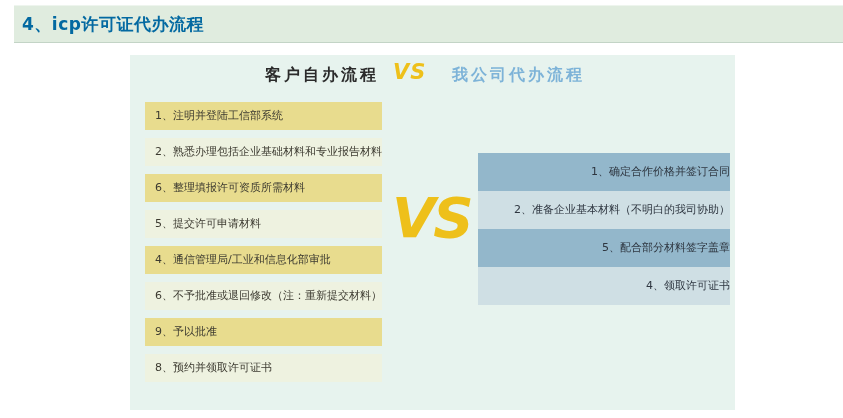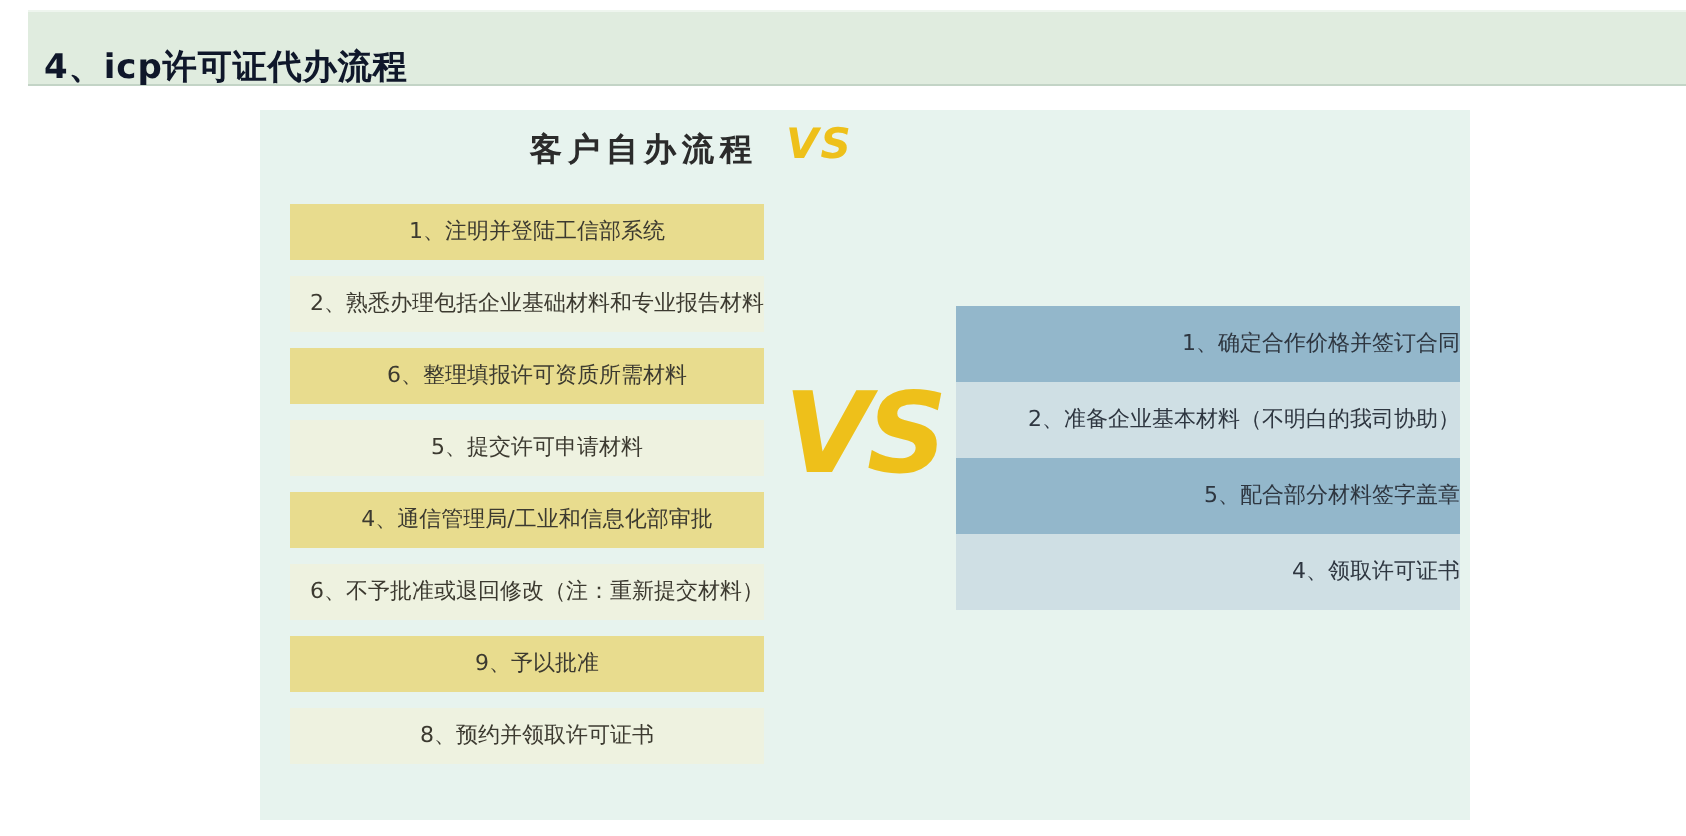--- a/index.html
+++ b/index.html
@@ -14,25 +14,24 @@
   .heading-bar {
     position: absolute;
     left: 14px; right: 0; top: 5px; height: 38px;
     background: #e0ecdf;
     border-top: 1px solid #eef5ee;
     border-bottom: 1px solid #c3d4c6;
   }
   .heading-bar h1 {
     font-size: 17px;
     font-weight: bold;
-    color: #0f172a;
+    color: #0369a1;
     line-height: 37px;
     padding-left: 8px;
     letter-spacing: 0.5px;
-    margin-top: 10px;
   }
   
   .panel {
     position: absolute;
     left: 130px; top: 55px;
     width: 605px; height: 355px;
     background: #e7f3ee;
     padding-left: 12px;
   }
   .col-title-left {
@@ -66,21 +65,20 @@
     font-size: 56px; font-weight: bold; font-style: italic;
     color: #eec01a;
     letter-spacing: -2px;
     line-height: 1;
   }
   
   .left-col {
     position: absolute;
     left: 15px; top: 47px;
     width: 237px;
-    text-align: center;
   }
   .left-step {
     height: 28px;
     line-height: 28px;
     margin-bottom: 8px;
     padding-left: 10px;
     font-size: 11px;
     color: #3c3a30;
     white-space: nowrap;
     overflow: visible;
@@ -110,20 +108,21 @@
 <body>
 
 <div class="heading-bar">
   <h1>4、icp许可证代办流程</h1>
 </div>
 
 <div class="panel">
 
   <span class="col-title-left">客户自办流程</span>
   <span class="vs-top">VS</span>
+  <span class="col-title-right">我公司代办流程</span>
 
   <div class="left-col">
     <div class="left-step">1、注明并登陆工信部系统</div>
     <div class="left-step">2、熟悉办理包括企业基础材料和专业报告材料</div>
     <div class="left-step">6、整理填报许可资质所需材料</div>
     <div class="left-step">5、提交许可申请材料</div>
     <div class="left-step">4、通信管理局/工业和信息化部审批</div>
     <div class="left-step">6、不予批准或退回修改（注：重新提交材料）</div>
     <div class="left-step">9、予以批准</div>
     <div class="left-step">8、预约并领取许可证书</div>

